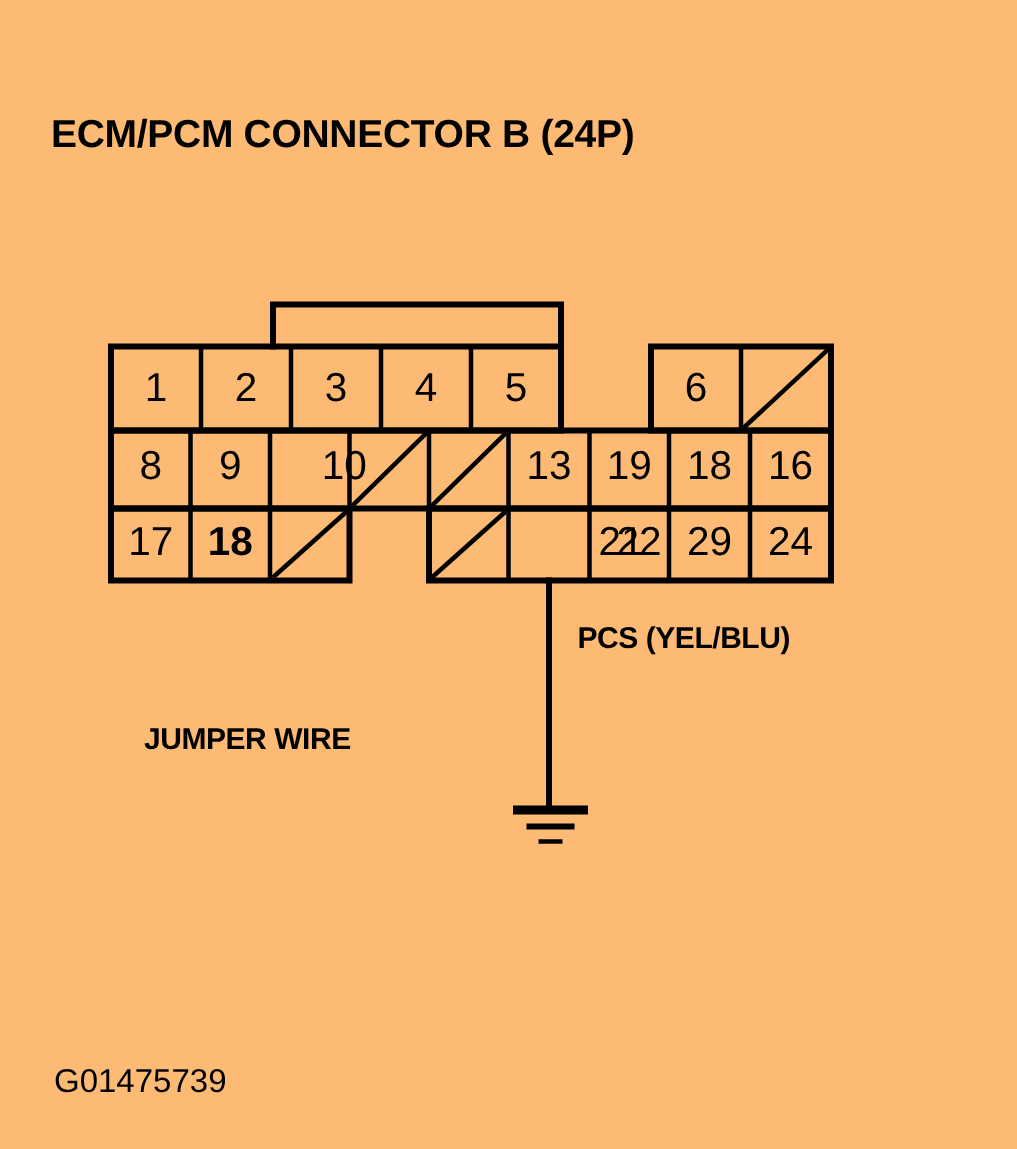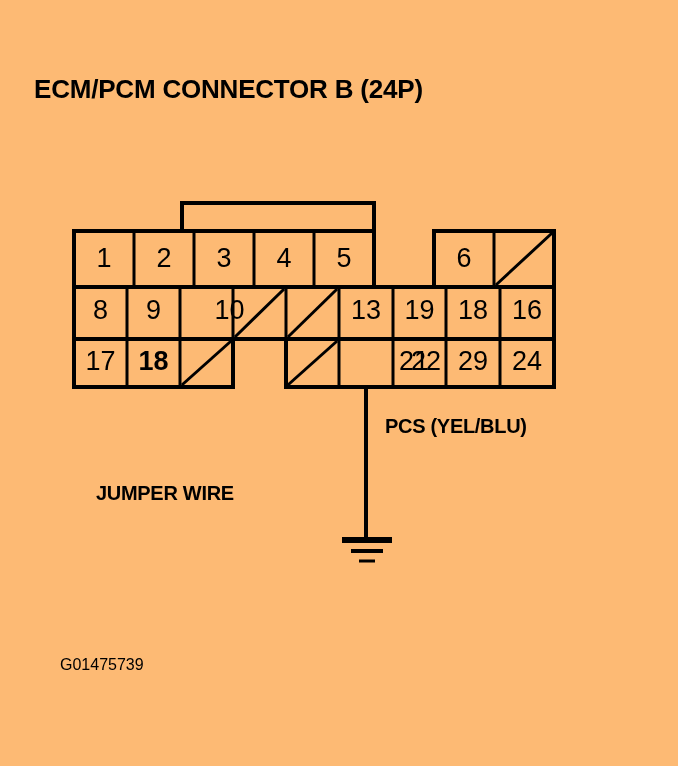--- a/index.html
+++ b/index.html
@@ -81,25 +81,24 @@
     left: 68px;
     top: 620px;
     font-size: 27px;
     font-weight: normal;
     white-space: nowrap;
     letter-spacing: 0.2px;
   }
   #idcode {
     position: absolute;
     left: 36px;
-    top: 656px;
-    font-size: 16px;
+    top: 708px;
+    font-size: 22px;
     font-weight: normal;
     white-space: nowrap;
-    margin-left: 24px;
   }
 </style>
 </head>
 <body>
 
 <div id="page">
 
   <div id="title">ECM/PCM CONNECTOR B (24P)</div>
 
   <svg id="connector" viewBox="0 0 678 766" width="678" height="766" xmlns="http://www.w3.org/2000/svg">

